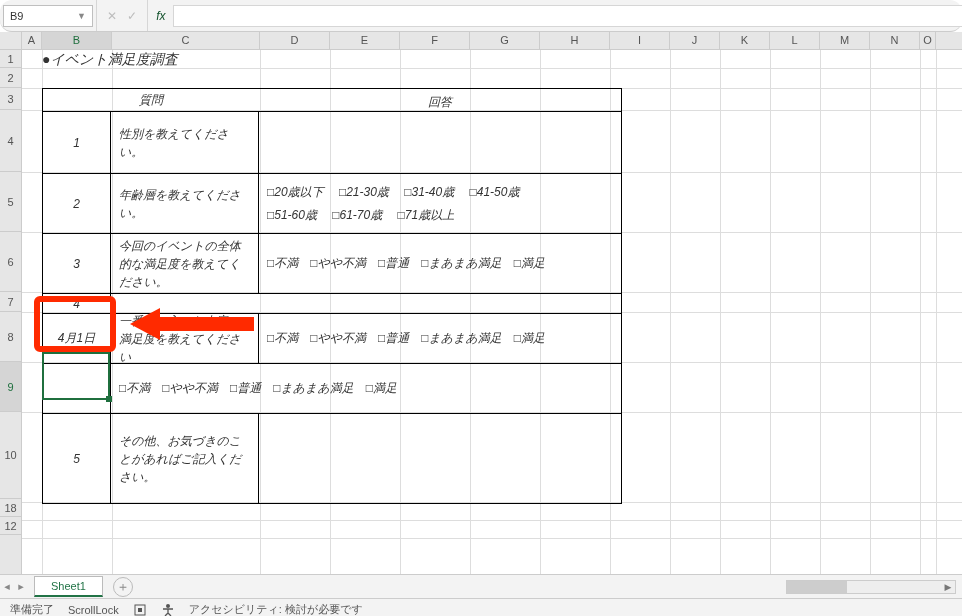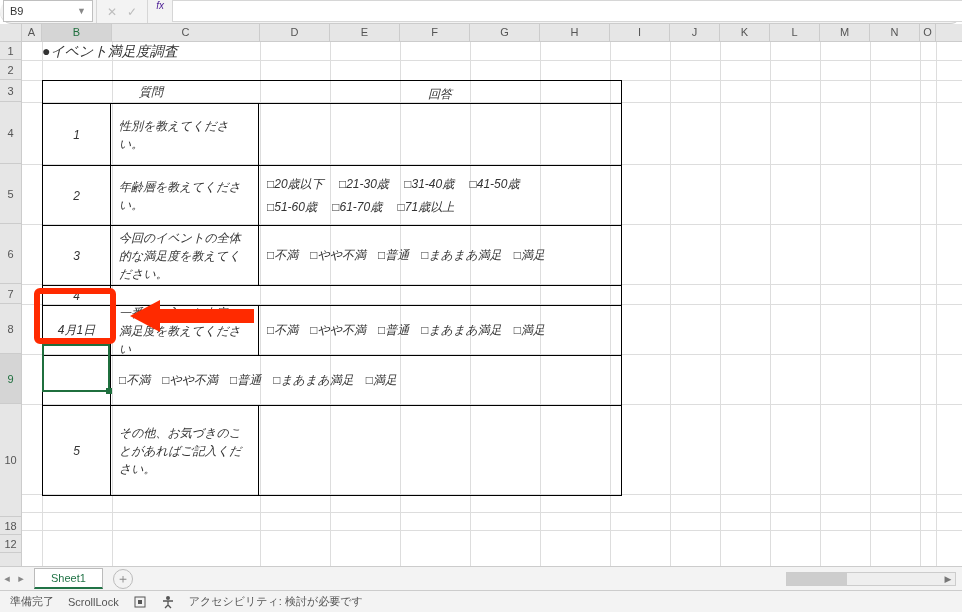--- a/index.html
+++ b/index.html
@@ -9,22 +9,22 @@
     font-size: 12px;
     background: #fff;
     color: #333;
     width: 962px; height: 616px;
     overflow: hidden;
     position: relative;
   }
 
   
   .fbar {
-    display: flex; 
-    height: 24px;
+    display: flex; align-items: center;
+    height: 32px;
     border-bottom: 1px solid #ccc;
     background: #f3f3f3;
     border-radius: 12px;
   }
   .namebox {
     width: 90px; height: 22px;
     background: #fff;
     border: 1px solid #bfbfbf;
     margin: 0 3px;
     display: flex; align-items: center;
@@ -34,21 +34,21 @@
   .namebox .dd { margin-left: auto; color: #888; font-size: 9px; }
   .fctl {
     display:flex; align-items:center; gap:10px;
     padding: 0 10px;
     color:#bdbdbd;
     border-left:1px solid #d6d6d6;
     border-right:1px solid #d6d6d6;
     height:100%;
   }
   .fctl span { font-size:12px; }
-  .flabel { padding:0 8px; color:#4c1d95; font-style: italic; font-size:10px; }
+  .flabel { padding:0 8px; color:#14532d; font-style: italic; font-size:12px; }
   .finput {
     flex:1; height:22px; background:#fff;
     border:1px solid #d6d6d6;
     border-right:none;
     padding: 0 6px;
   }
 
   
   .grid {
     position: relative;
@@ -243,21 +243,21 @@
     <div class="rowhdrs" id="rowhdrs">
         <div class="rowhdr" style="height: 18px;">1</div>
         <div class="rowhdr" style="height: 20px;">2</div>
         <div class="rowhdr" style="height: 22px;">3</div>
         <div class="rowhdr" style="height: 62px;">4</div>
         <div class="rowhdr" style="height: 60px;">5</div>
         <div class="rowhdr" style="height: 60px;">6</div>
         <div class="rowhdr" style="height: 20px;">7</div>
         <div class="rowhdr" style="height: 50px;">8</div>
         <div class="rowhdr active" style="height: 50px;">9</div>
-        <div class="rowhdr" style="height: 113px;">10</div>
+        <div class="rowhdr" style="height: 87px;">10</div>
         <div class="rowhdr" style="height: 18px;">18</div>
         <div class="rowhdr" style="height: 18px;">12</div>
       </div>
     <div class="cells" id="cells">
         <div class="glines-h" style="top: 488px;"></div>
         <div class="glines-h" style="top: 470px;"></div>
         <div class="glines-h" style="top: 452px;"></div>
         <div class="glines-h" style="top: 362px;"></div>
         <div class="glines-h" style="top: 312px;"></div>
         <div class="glines-h" style="top: 262px;"></div>

